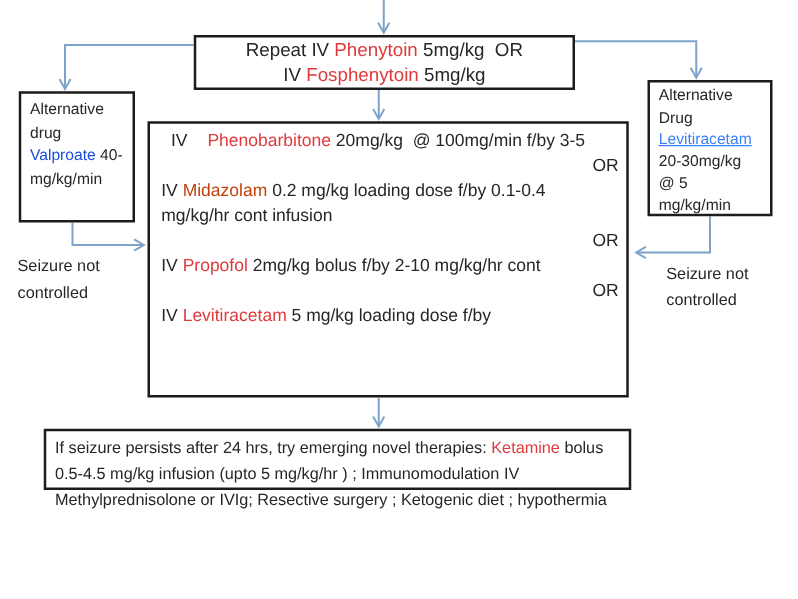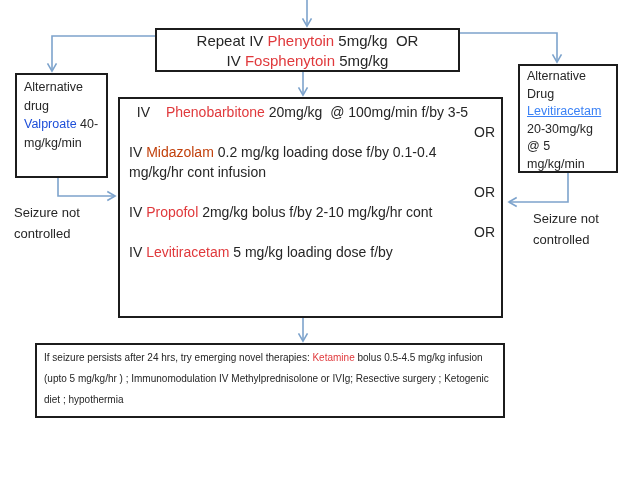--- a/index.html
+++ b/index.html
@@ -22,22 +22,22 @@
   #connector-layer{position:absolute;left:0;top:0;}
 
   #box-repeat{left:155px;top:28px;width:305px;height:44px;
     font-size:15px;line-height:20px;text-align:center;padding-top:1px;}
   #box-left-alt{left:15px;top:73px;width:93px;height:105px;
     font-size:12.5px;line-height:18.5px;padding:3px 0 0 7px;}
   #box-right-alt{left:518px;top:64px;width:100px;height:109px;
     font-size:12.5px;line-height:17.5px;padding:2px 0 0 7px;}
   #box-central{left:118px;top:97px;width:385px;height:221px;
     font-size:14px;line-height:20px;padding:3px 6px 0 9px;}
-  #box-bottom{left:35px;top:343px;width:470px;height:75px;
-    font-size:10px;line-height:21px;padding:2px 8px 0 7px;}
+  #box-bottom{left:35px;top:343px;width:470px;height:49px;
+    font-size:13px;line-height:21px;padding:2px 8px 0 7px;}
   .side-label{position:absolute;width:100px;font-size:13px;line-height:21px;}
   #label-seizure-left{left:14px;top:202px;}
   #label-seizure-right{left:533px;top:208px;}
 </style>
 </head>
 <body>
 
 <div id="canvas">
 
   <svg id="connector-layer" width="638" height="479" viewBox="0 0 638 479" xmlns="http://www.w3.org/2000/svg">

